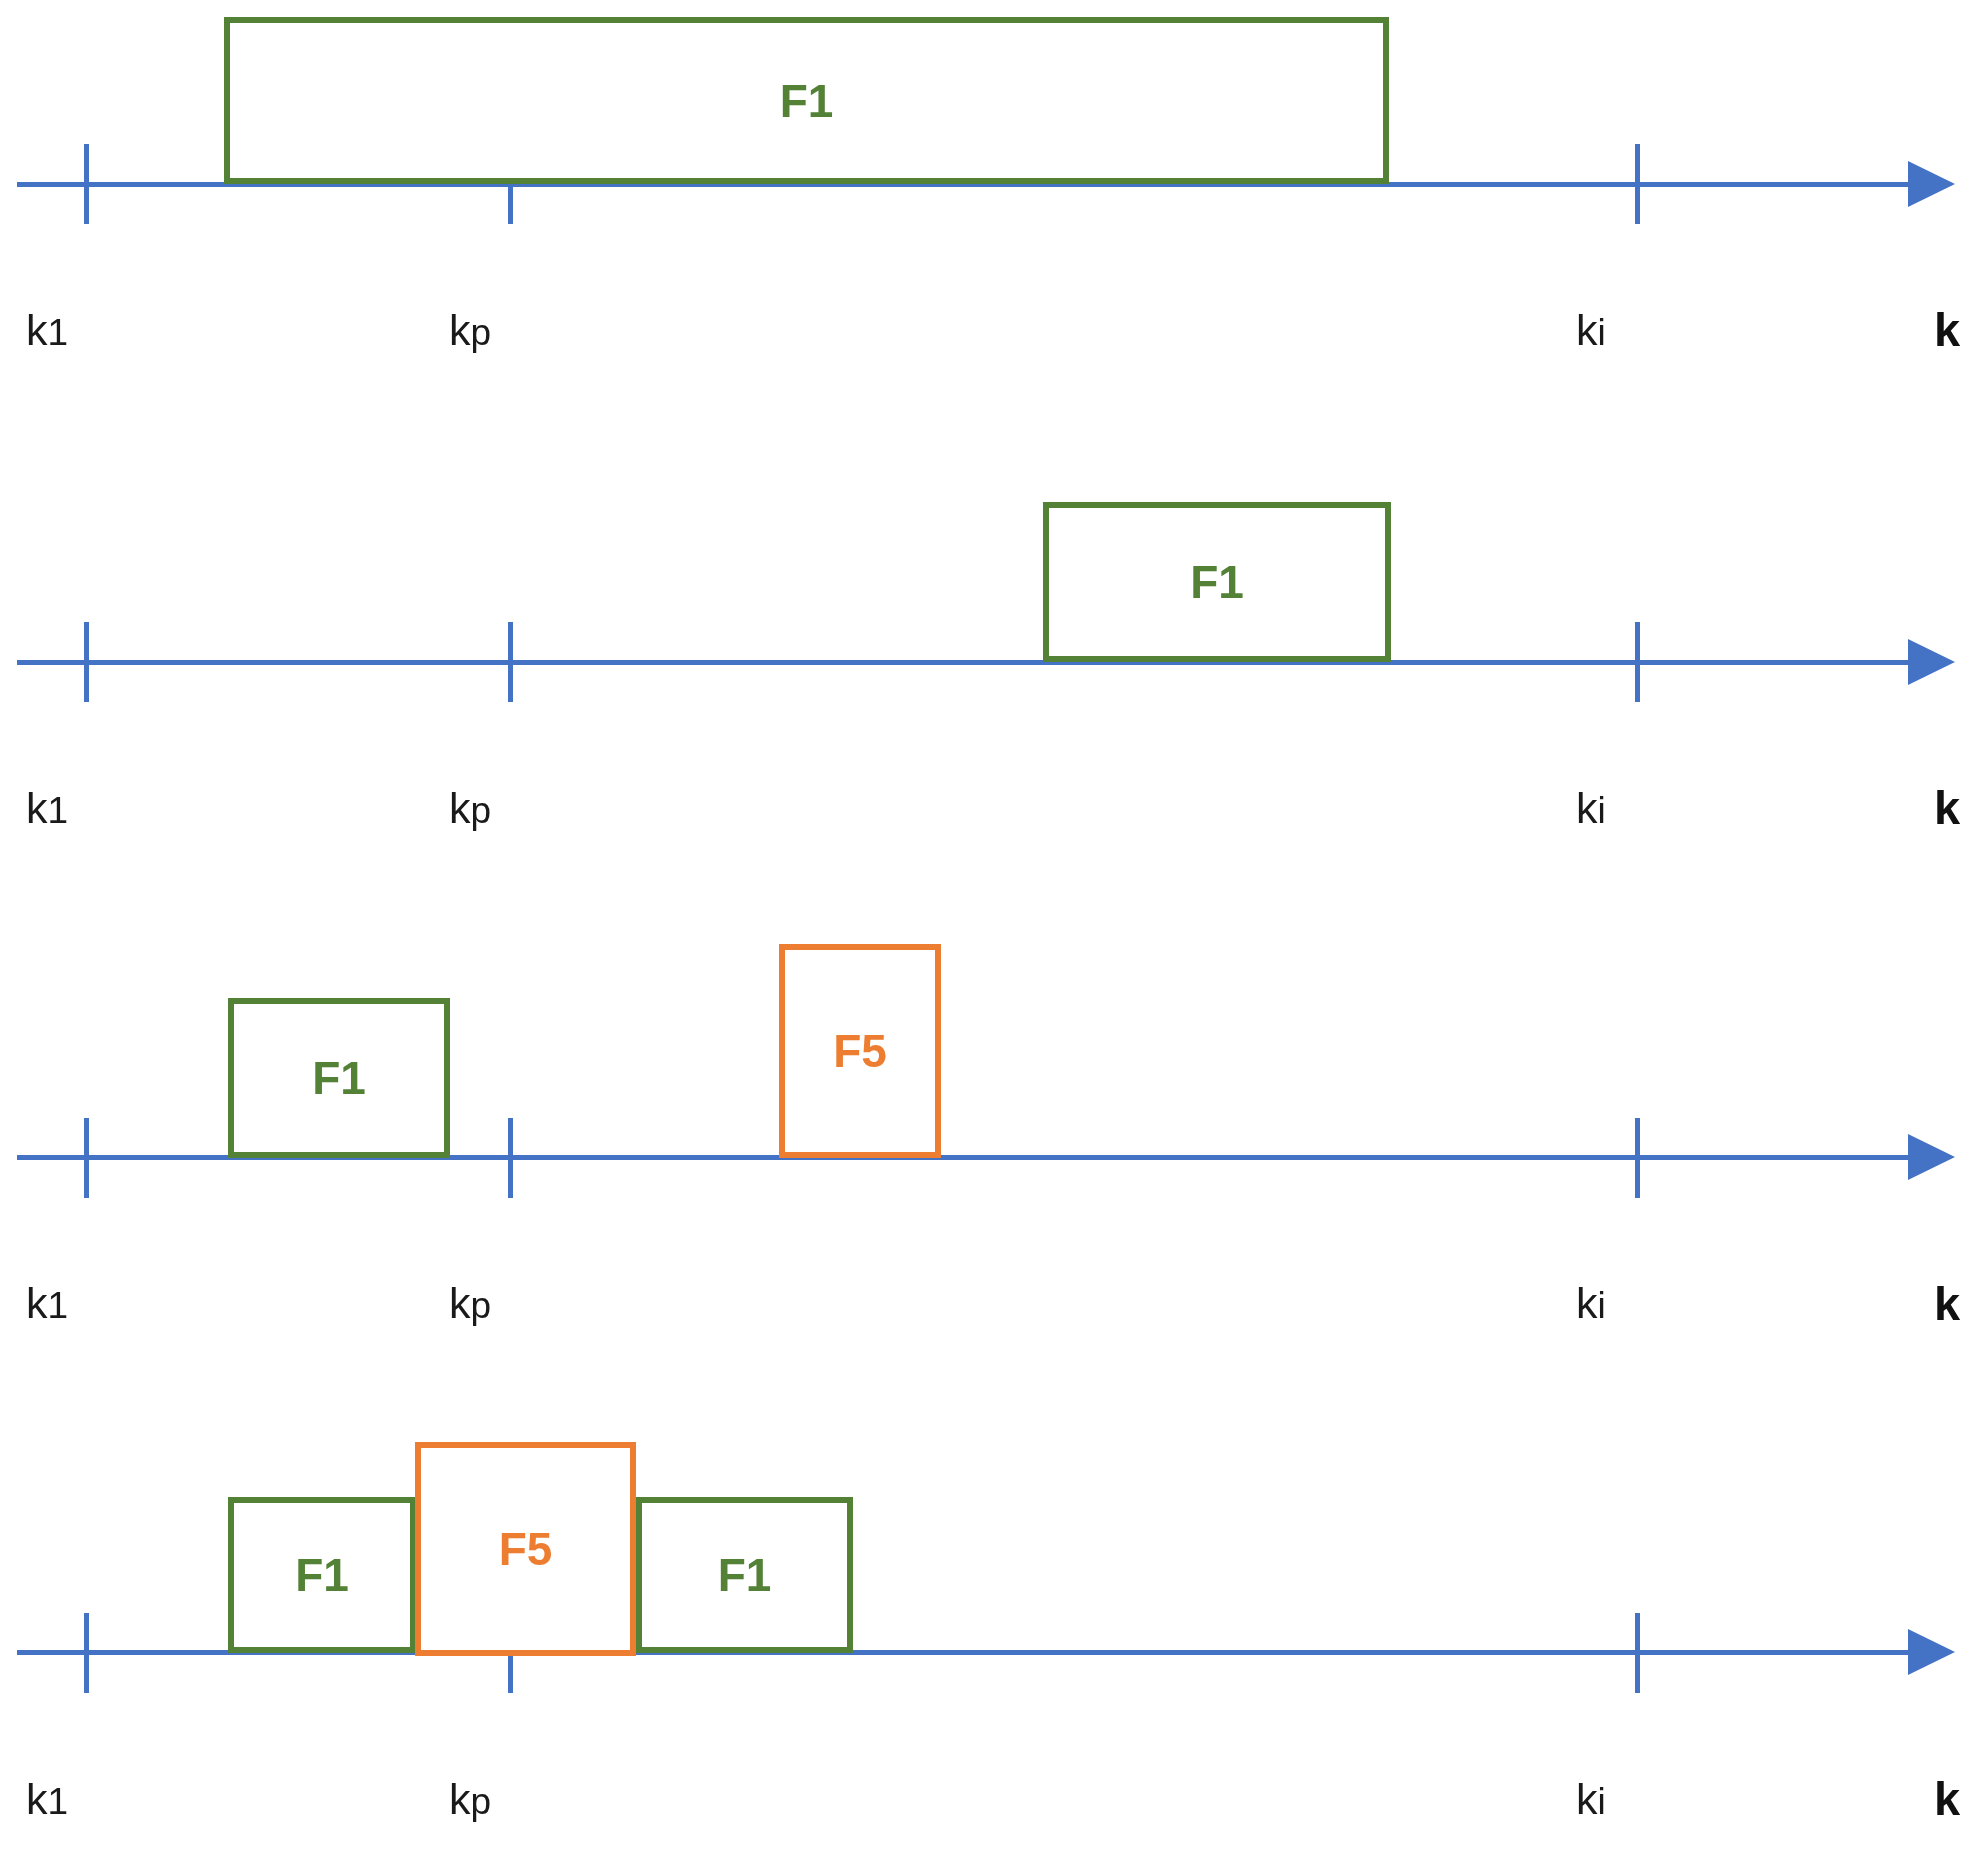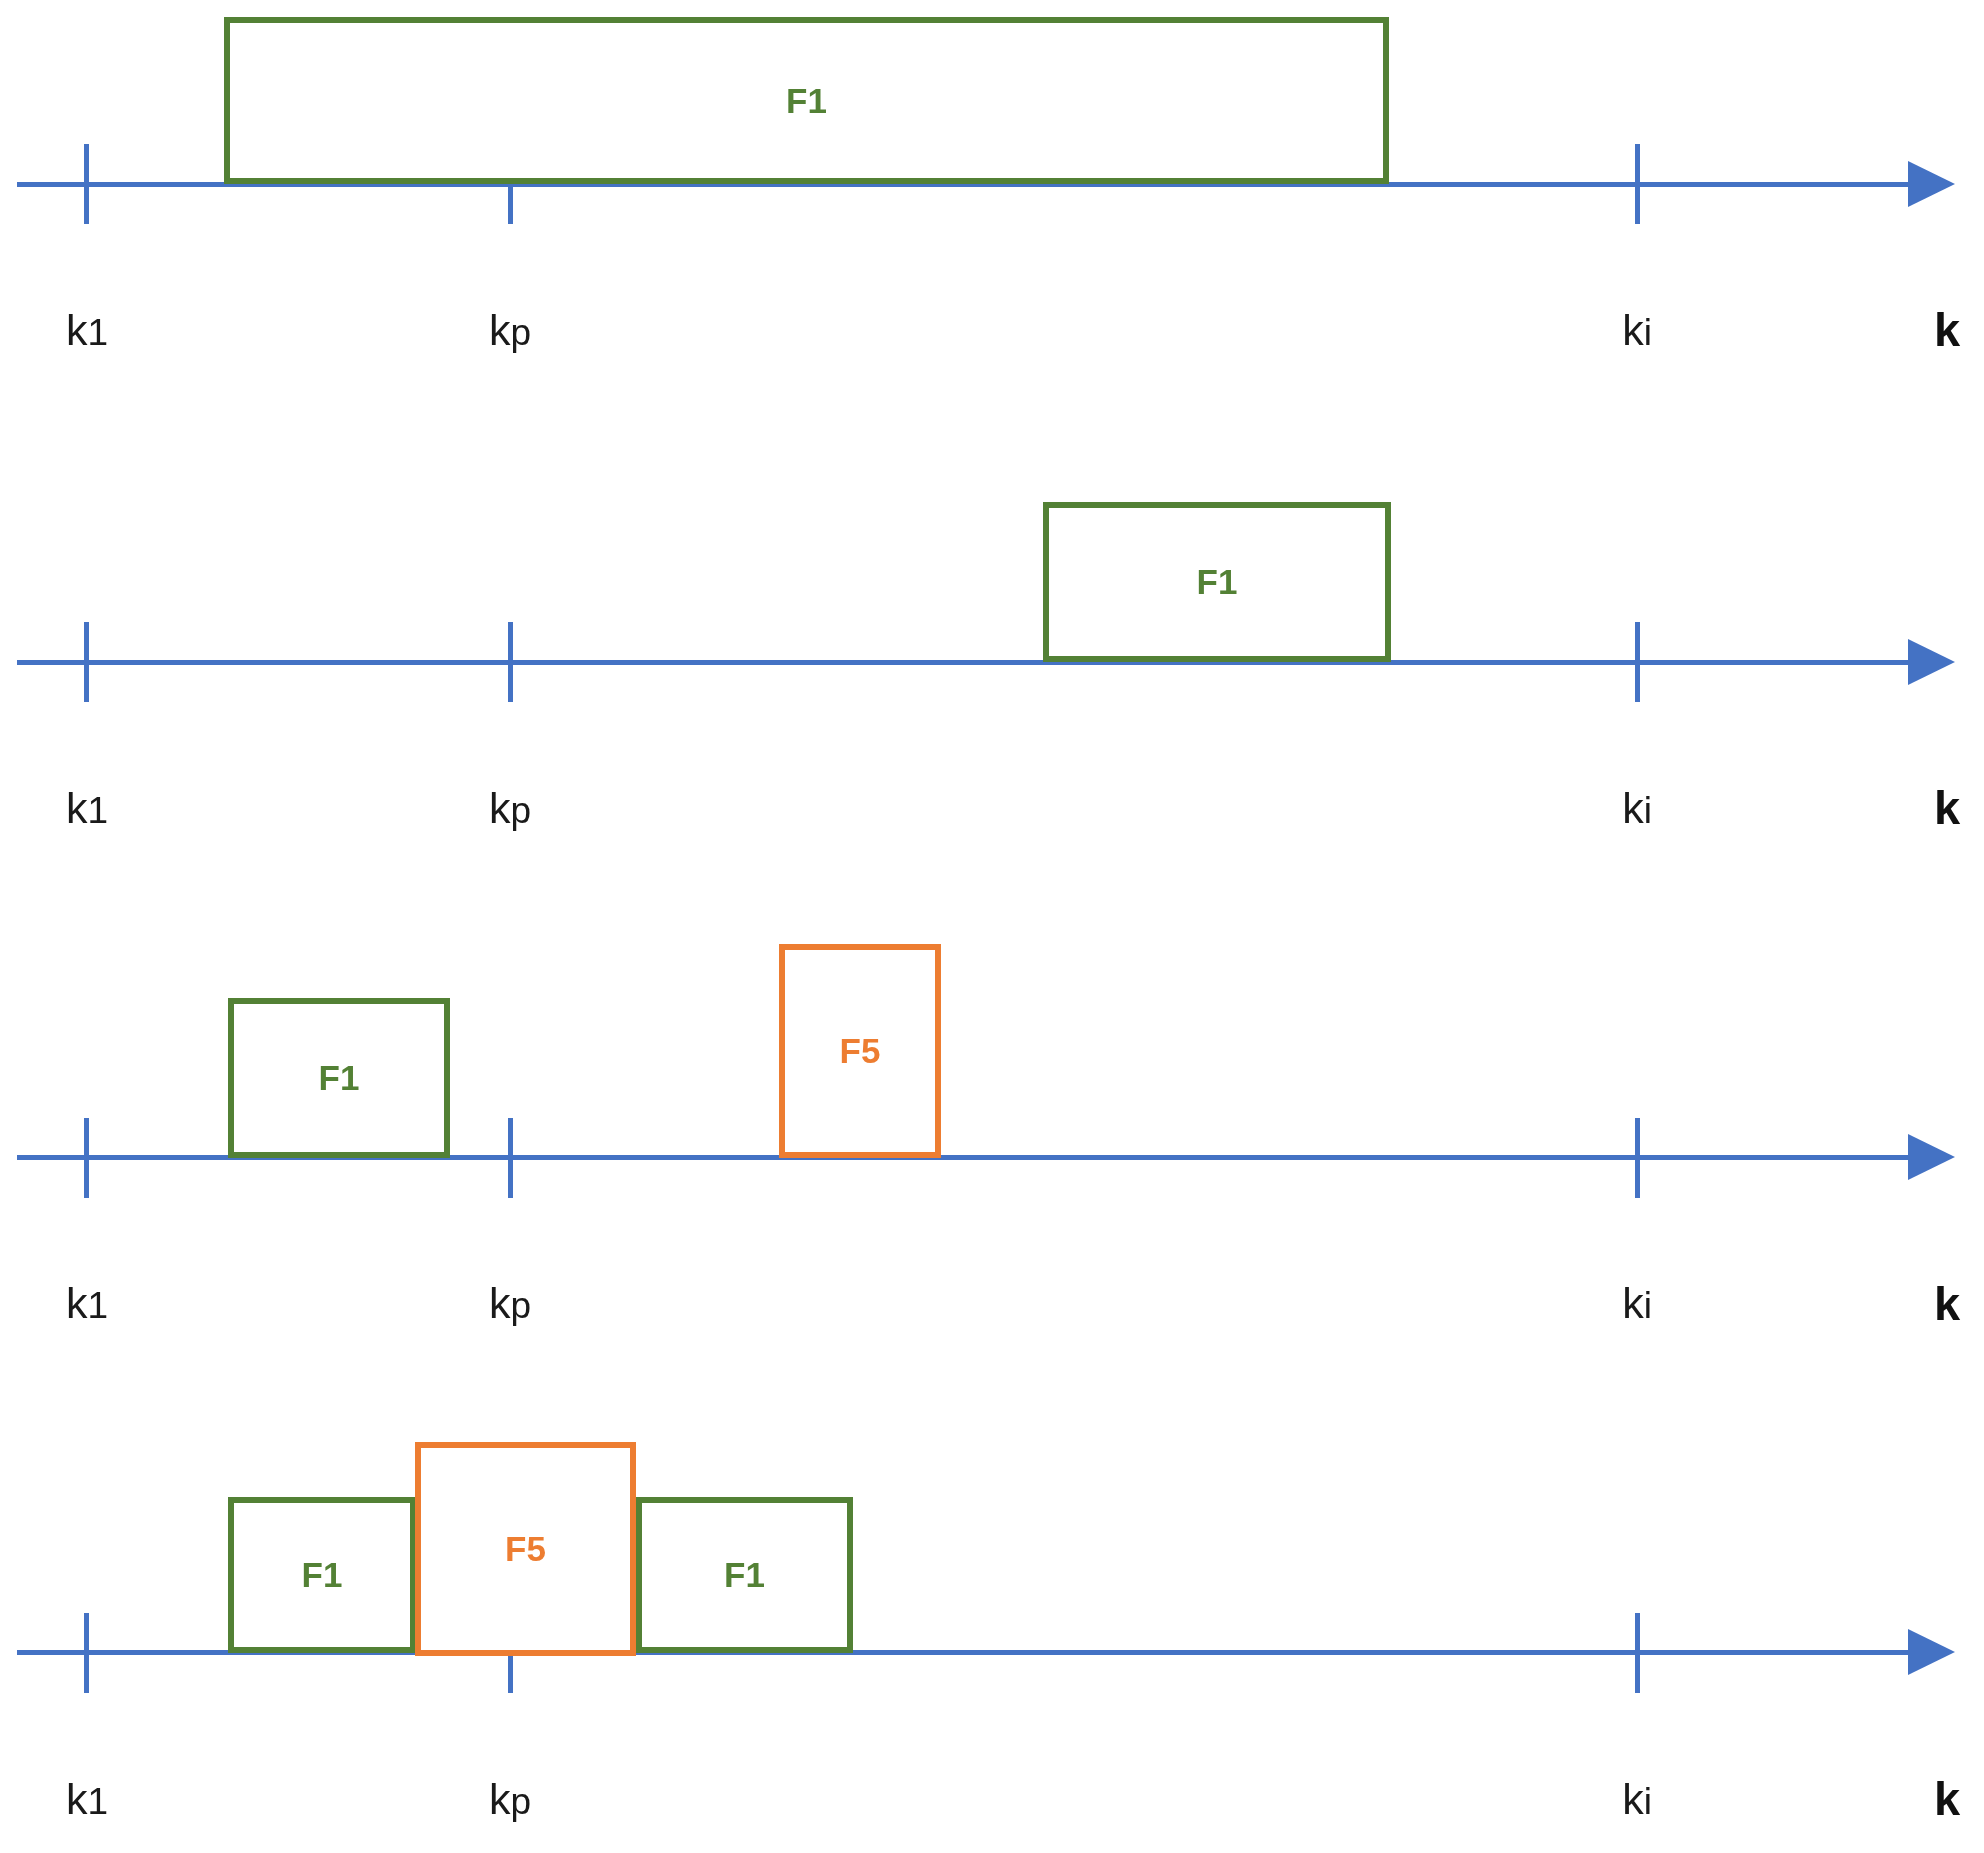--- a/index.html
+++ b/index.html
@@ -14,33 +14,33 @@
   .axis-line { position:absolute; height:5.2px; background:#4472C4; z-index:1; }
   .arrow {
     position:absolute; width:0; height:0;
     border-top:23.5px solid transparent;
     border-bottom:23.5px solid transparent;
     border-left:47px solid #4472C4;
     z-index:1;
   }
   .tick { position:absolute; width:5.2px; height:80px; background:#4472C4; z-index:1; }
   .tick-label {
-    position:absolute; width:122px; text-align:center;
+    position:absolute; width:122px; text-align:left;
     font-size:43px; color:#1a1a1a; z-index:4;
   }
   .tick-label .sub { font-size:37px; }
   .axis-k {
     position:absolute; width:70px; text-align:center;
     font-weight:bold; font-size:47px; color:#111111; z-index:4;
   }
   .box {
     position:absolute; background:#ffffff;
     border:6px solid #538135;
     display:flex; align-items:center; justify-content:center;
-    font-weight:bold; font-size:35px;
+    font-weight:bold; font-size:46px;
     z-index:2; box-sizing:border-box;
   }
   .box.front { z-index:3; }
 </style>
 </head>
 <body>
 
 <div id="canvas">
 
   <div class="box" style="left: 224px; top: 17.4px; width: 1165px; height: 167px; border-color: rgb(83, 129, 53); color: rgb(83, 129, 53);">

